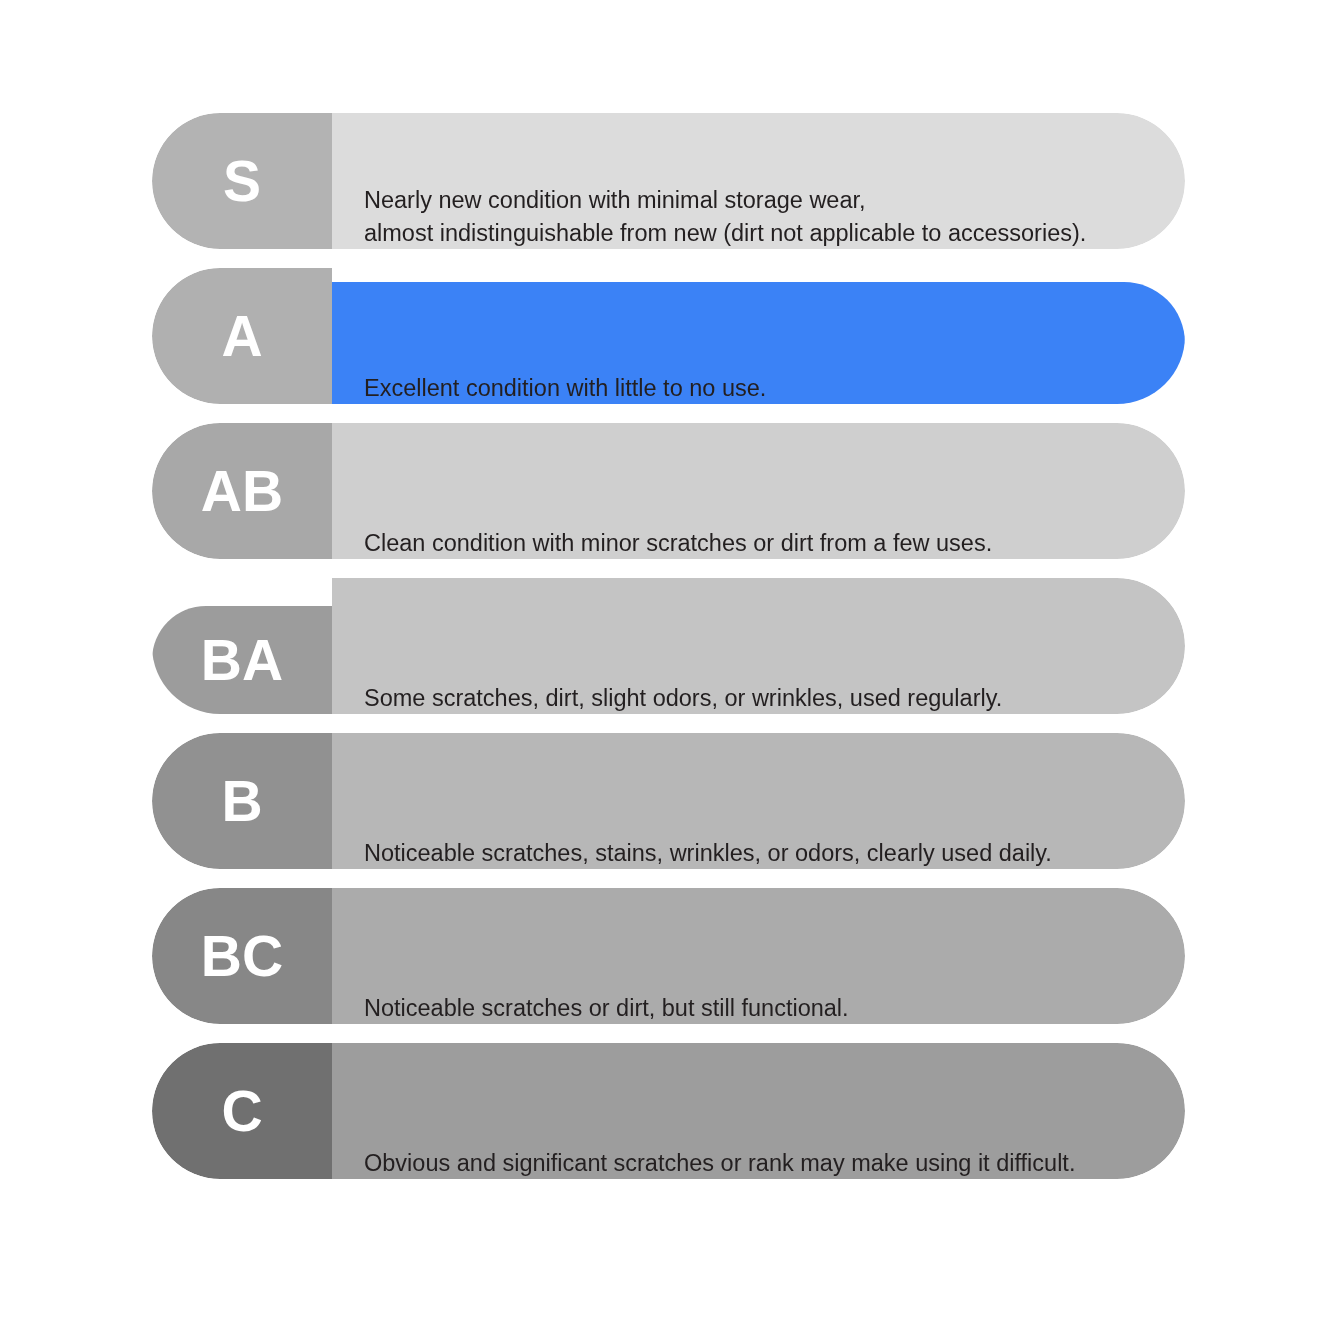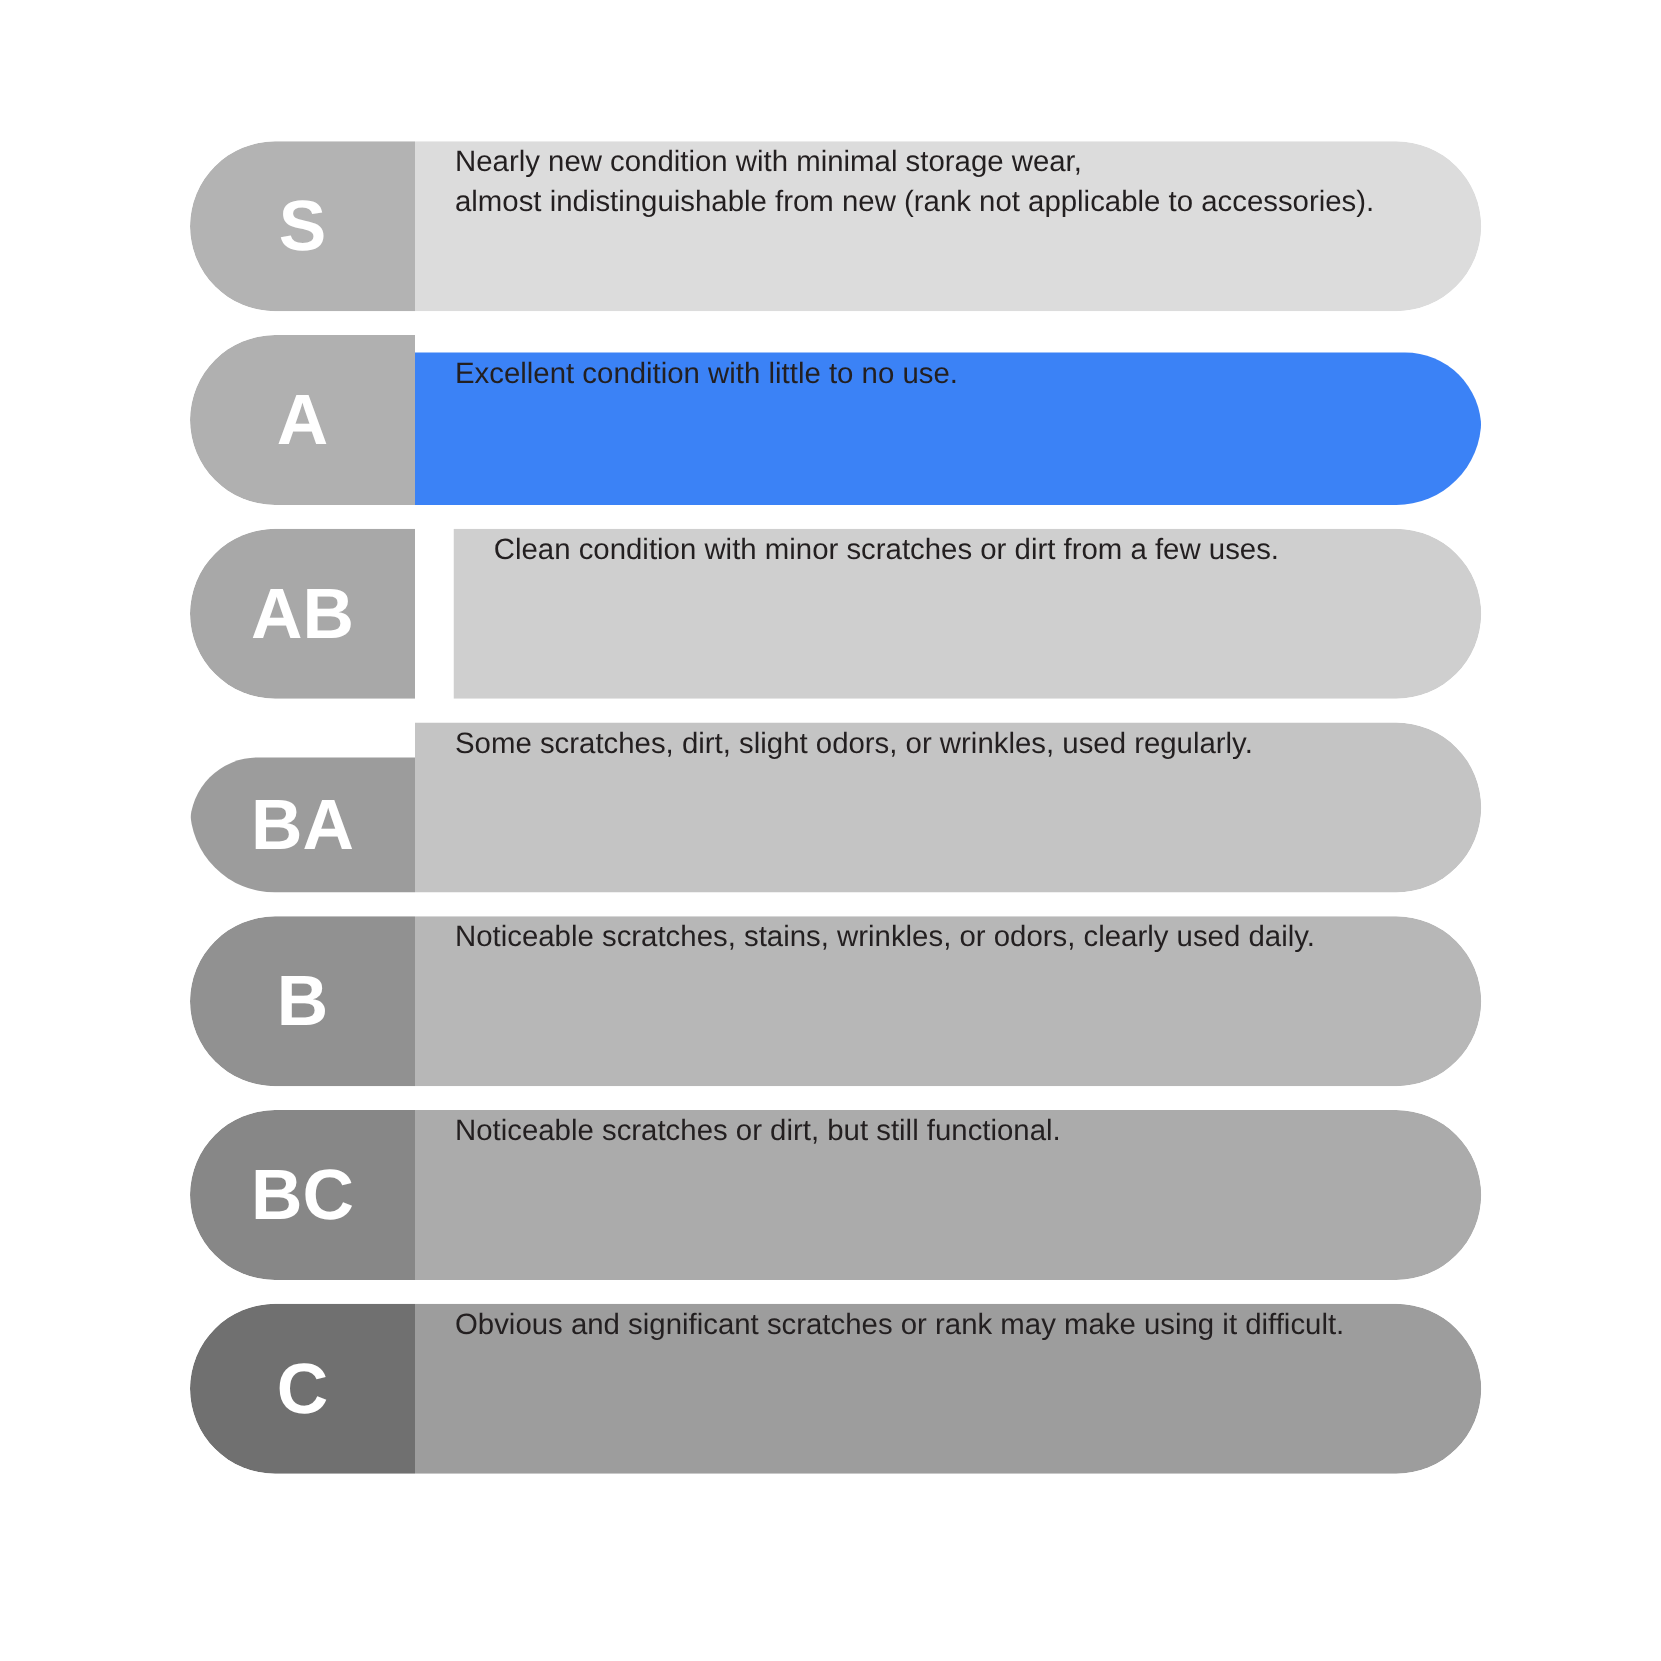--- a/index.html
+++ b/index.html
@@ -39,21 +39,21 @@
     font-weight: bold;
     font-size: 57px;
     letter-spacing: 0px;
     line-height: 1;
     border-top-left-radius: 68px;
     border-bottom-left-radius: 68px;
   }
   .grade-desc {
     flex: 1 1 auto;
     display: flex;
-    align-items: flex-start;
+    align-items: flex-end;
     padding-left: 32px;
     padding-right: 28px;
     font-size: 23.5px;
     color: #231f20;
     line-height: 1.38;
     border-top-right-radius: 68px;
     border-bottom-right-radius: 68px;
   }
   .grade-desc span {
     display: block;
@@ -61,35 +61,35 @@
 </style>
 </head>
 <body>
 
 <div id="grade-chart">
     <div class="grade-row">
       <div class="grade-badge" style="background: rgb(179, 179, 179);">S</div>
       <div class="grade-desc" style="background: rgb(220, 220, 220);">
         <div>
           <span>Nearly new condition with minimal storage wear,</span>
-          <span>almost indistinguishable from new (rank not applicable to accessories).</span>
+          <span>almost indistinguishable from new (dirt not applicable to accessories).</span>
         </div>
       </div>
     </div>
     <div class="grade-row">
       <div class="grade-badge" style="background: rgb(176, 176, 176);">A</div>
       <div class="grade-desc" style="background: #3b82f6; margin-top: 14px;">
         <div>
           <span>Excellent condition with little to no use.</span>
         </div>
       </div>
     </div>
     <div class="grade-row">
       <div class="grade-badge" style="background: rgb(168, 168, 168);">AB</div>
-      <div class="grade-desc" style="background: rgb(207, 207, 207); margin-left: 31px;">
+      <div class="grade-desc" style="background: rgb(207, 207, 207);">
         <div>
           <span>Clean condition with minor scratches or dirt from a few uses.</span>
         </div>
       </div>
     </div>
     <div class="grade-row">
       <div class="grade-badge" style="background: rgb(156, 156, 156); margin-top: 28px;">BA</div>
       <div class="grade-desc" style="background: rgb(196, 196, 196);">
         <div>
           <span>Some scratches, dirt, slight odors, or wrinkles, used regularly.</span>

